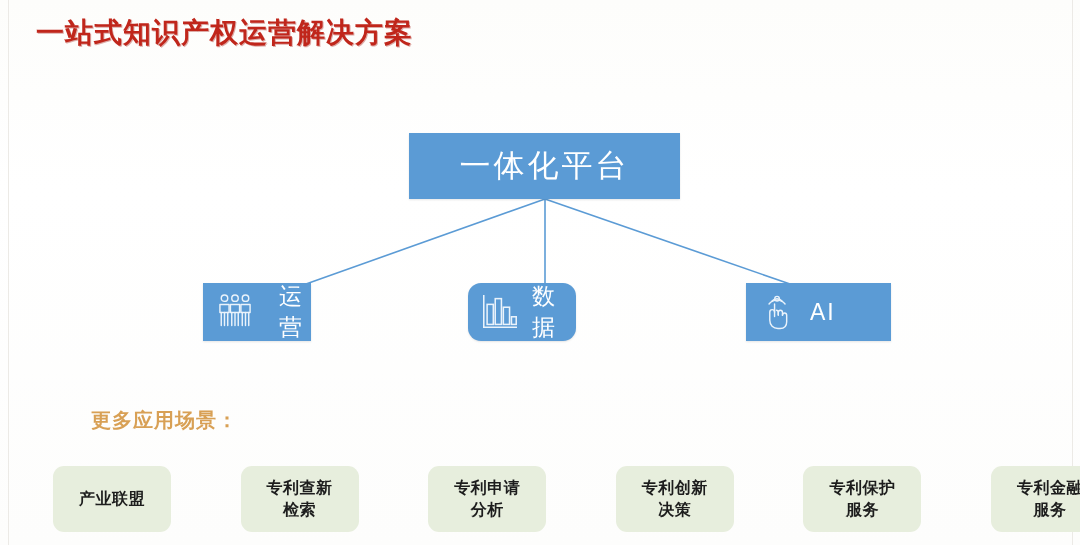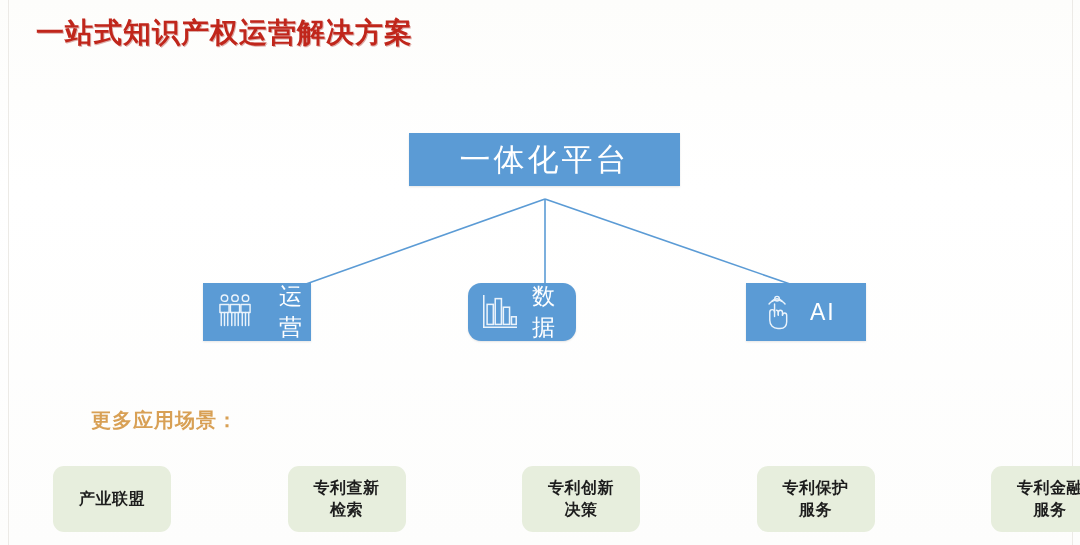--- a/index.html
+++ b/index.html
@@ -70,21 +70,21 @@
     display: flex;
     align-items: center;
     color: #ffffff;
     box-shadow: 0 1px 2px rgba(0,0,0,.10);
   }
 
   .node.root {
     left: 409px;
     top: 133px;
     width: 271px;
-    height: 53px;
+    height: 66px;
     justify-content: center;
   }
   .node.root .node-label {
     font-size: 31px;
     letter-spacing: 3px;
     font-weight: 400;
   }
 
   .node.leaf {
     height: 58px;
@@ -102,21 +102,21 @@
     height: 44px;
     flex: 0 0 44px;
     display: flex;
     align-items: center;
     justify-content: center;
   }
   .node.leaf .node-icon svg { display: block; }
 
   #node-ops  { left: 203px; top: 283px; width: 108px; gap: 22px; }
   #node-data { left: 468px; top: 283px; width: 108px; border-radius: 13px; }
-  #node-ai   { left: 746px; top: 283px; width: 120px; }
+  #node-ai   { left: 746px; top: 283px; width: 145px; }
 
   
   #more-caption {
     position: absolute;
     left: 56px;
     top: 407px;
     font-size: 20px;
     font-weight: 700;
     color: #d8a055;
     letter-spacing: 1px;
@@ -229,20 +229,24 @@
 
     <div class="tag">
       <span class="tag-line">产业联盟</span>
     </div>
 
     <div class="tag">
       <span class="tag-line">专利查新</span>
       <span class="tag-line">检索</span>
     </div>
 
+    <div class="tag">
+      <span class="tag-line">专利申请</span>
+      <span class="tag-line">分析</span>
+    </div>
 
 
 
     <div class="tag">
       <span class="tag-line">专利创新</span>
       <span class="tag-line">决策</span>
     </div>
 
     <div class="tag">
       <span class="tag-line">专利保护</span>

